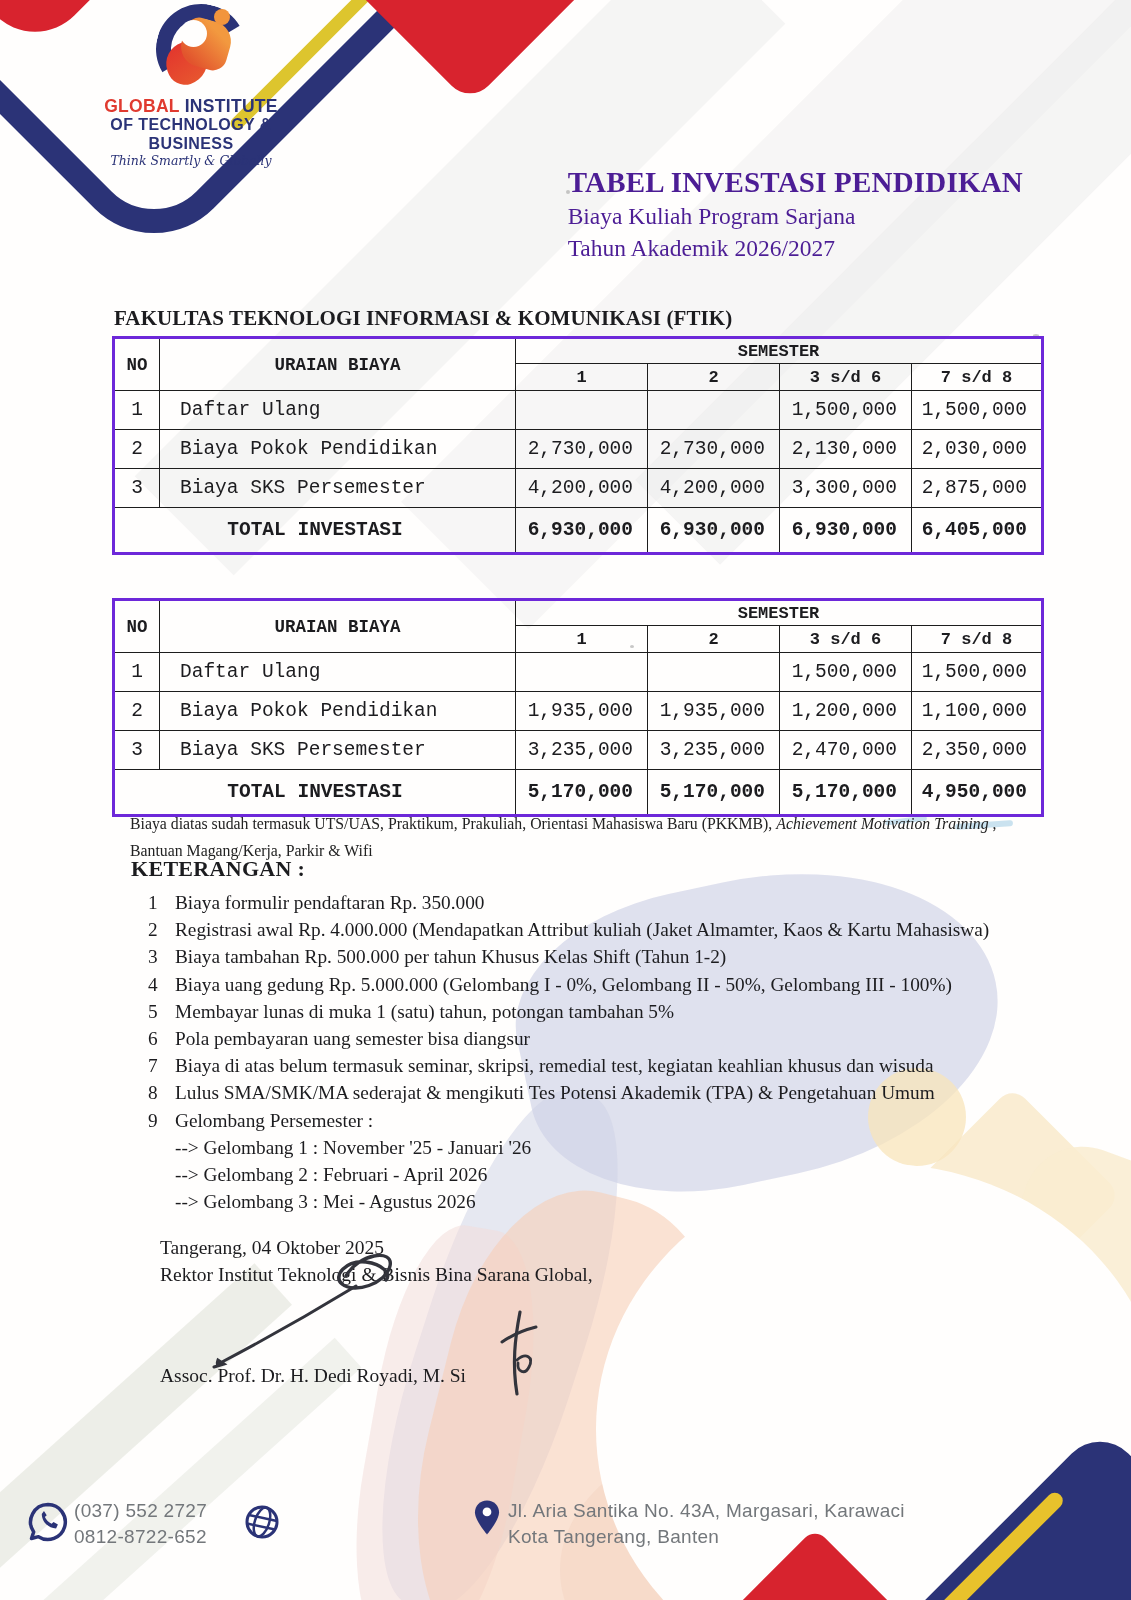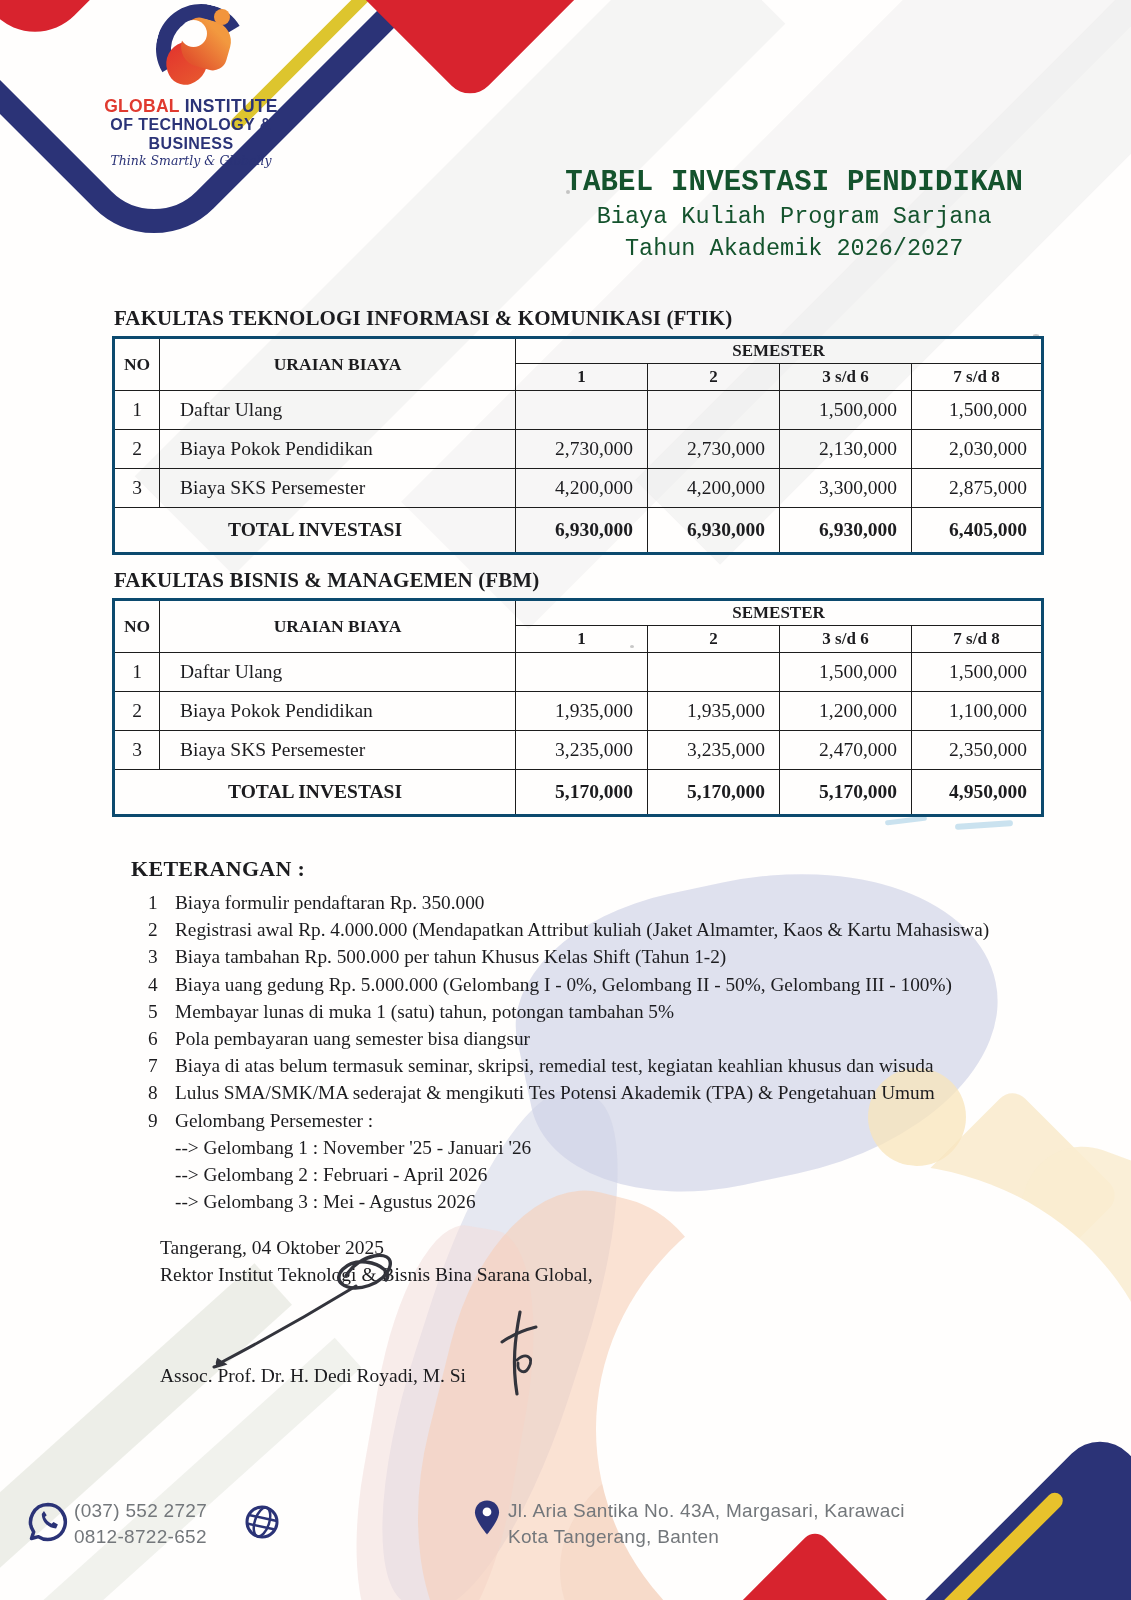--- a/index.html
+++ b/index.html
@@ -67,29 +67,29 @@
   .lm-white{position:absolute;left:30px;top:20px;width:27px;height:27px;background:#fffefd;border-radius:50%;}
   .lm-dot{position:absolute;left:64px;top:9px;width:16px;height:16px;background:#f2953d;border-radius:50%;}
   .logo-text{position:absolute;left:88px;top:96px;width:206px;text-align:center;
       font-family:"Liberation Sans",sans-serif;line-height:1.15;}
   .lt1{font-size:17.5px;font-weight:bold;letter-spacing:.3px;}
   .lt1 .red{color:#e03a2f;} .lt1 .navy{color:#2b3377;}
   .lt2{font-size:16px;font-weight:bold;color:#2b3377;letter-spacing:.4px;}
   .lt3{font-size:12.5px;color:#2b3377;font-family:"DejaVu Serif",serif;font-style:italic;margin-top:1px;}
 
   
-  .title-block{position:absolute;right:108px;top:166px;text-align:center;color:#14532d;font-family:Liberation Mono, monospace;}
+  .title-block{position:absolute;right:108px;top:166px;text-align:left;color:#4c1d95;}
   .doc-title{font-size:29px;font-weight:bold;letter-spacing:.2px;}
   .doc-sub{font-size:23.5px;margin-top:3px;line-height:1.25;}
 
   
   .section-h{position:absolute;left:114px;font-size:21px;font-weight:bold;letter-spacing:.1px;}
   .sh1{top:306px;} .sh2{top:568px;}
   .fee-table{position:absolute;left:112px;width:929px;border-collapse:collapse;table-layout:fixed;
-      border:3px solid #0c4a6e;font-family:Liberation Serif, serif;}
+      border:3px solid #6d28d9;font-family:Liberation Mono, monospace;}
   .ft1{top:336px;} .ft2{top:598px;}
   .fee-table th,.fee-table td{border:1.6px solid #1d1d1d;padding:0;}
   .fee-table .hsem{height:24px;font-size:17px;font-weight:bold;text-align:center;}
   .fee-table .hsub{height:26px;font-size:17px;font-weight:bold;text-align:center;}
   .fee-table .hmain{font-size:17.5px;font-weight:bold;text-align:center;}
   .fee-table td{height:38px;font-size:19.5px;}
   .td-no{text-align:center;}
   .td-name{padding-left:20px !important;}
   .td-val{text-align:right;padding-right:14px !important;}
   .total-row td{height:44px;font-weight:bold;}
@@ -228,21 +228,20 @@
       <tr class="total-row">
         <td colspan="2" class="td-total-label">TOTAL INVESTASI</td>
         <td class="td-val">6,930,000</td>
         <td class="td-val">6,930,000</td>
         <td class="td-val">6,930,000</td>
         <td class="td-val">6,405,000</td>
       </tr>
     </tbody>
       </table>
 
-    <div class="section-h sh2">FAKULTAS BISNIS &amp; MANAGEMEN (FBM)</div>
     <table class="fee-table ft2">
       <colgroup>
           <col style="width:46px">
           <col style="width:356px">
           <col style="width:132px">
           <col style="width:132px">
           <col style="width:132px">
           <col style="width:131px">
         </colgroup>
       <tbody>
@@ -284,20 +283,23 @@
       <tr class="total-row">
         <td colspan="2" class="td-total-label">TOTAL INVESTASI</td>
         <td class="td-val">5,170,000</td>
         <td class="td-val">5,170,000</td>
         <td class="td-val">5,170,000</td>
         <td class="td-val">4,950,000</td>
       </tr>
     </tbody>
       </table>
 
+    <div class="note">
+      <span>Biaya diatas sudah termasuk UTS/UAS, Praktikum, Prakuliah, Orientasi Mahasiswa Baru (PKKMB), </span><span class="it">Achievement Motivation Training</span><span> , Bantuan Magang/Kerja, Parkir &amp; Wifi</span>
+    </div>
 
     <div class="ket">
       <div class="ket-title">KETERANGAN :</div>
       <div class="ket-list">
         <div class="ket-item">
             <span class="ket-num">1</span>
             <span class="ket-text">Biaya formulir pendaftaran Rp. 350.000</span>
           </div>
         <div class="ket-item">
             <span class="ket-num">2</span>

